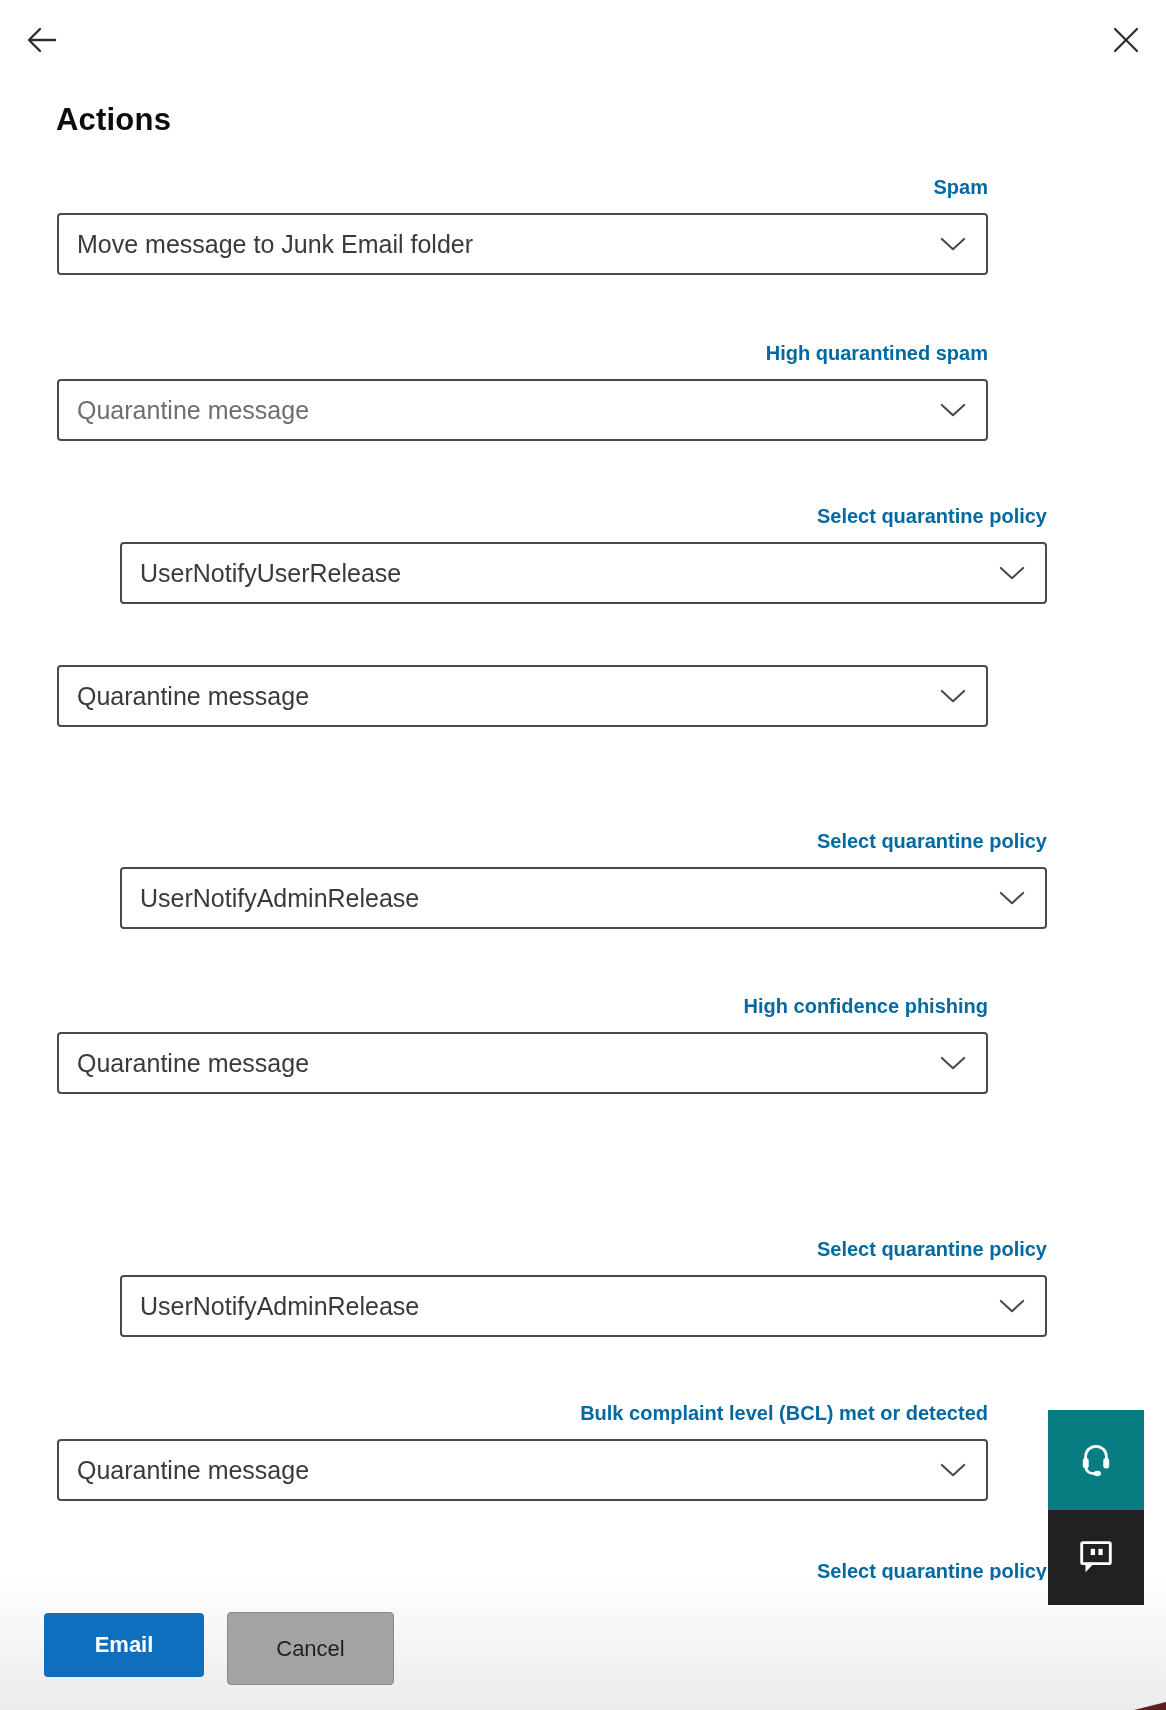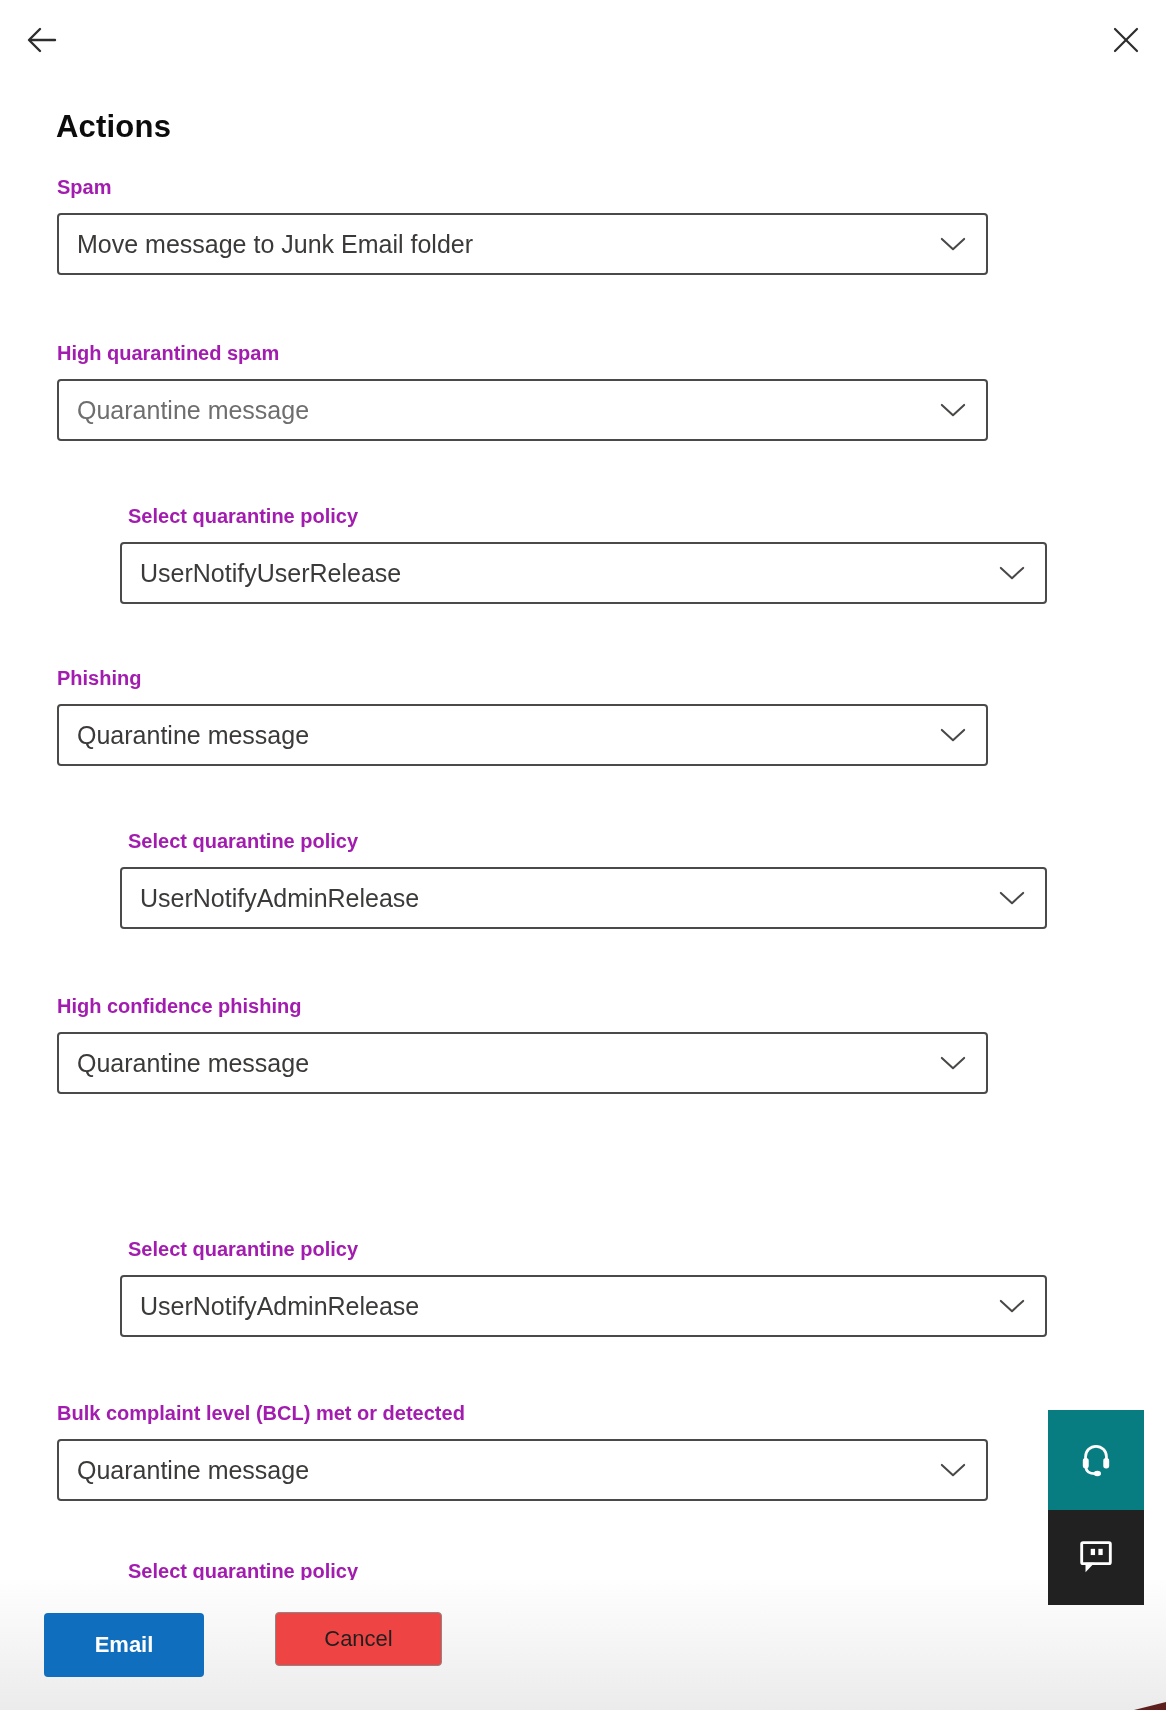--- a/index.html
+++ b/index.html
@@ -7,29 +7,29 @@
     position:relative; width:1166px; height:1710px; overflow:hidden;
     background:#fff; font-family:"Liberation Sans", sans-serif; color:#242424;
   }
   
   .icon-btn{position:absolute; background:transparent; border:none; padding:0; cursor:pointer;
     display:flex; align-items:center; justify-content:center;}
   .back-btn{left:20px; top:18px; width:44px; height:44px;}
   .close-btn{left:1104px; top:18px; width:44px; height:44px;}
   .icon-btn svg{display:block;}
 
-  .title{position:absolute; left:56px; top:88px; font-size:31px; font-weight:700; color:#0c0c0c; letter-spacing:.2px;text-align:center;}
+  .title{position:absolute; left:56px; top:81px; font-size:31px; font-weight:700; color:#0c0c0c; letter-spacing:.2px;text-align:center;}
 
   
   .content{position:absolute; left:0; top:0; width:1166px; height:1580px; overflow:hidden;}
 
   .field{position:absolute; left:57px; width:931px;}
   .field.indent{left:120px; width:927px;}
   .field.indent .field-label{padding-left:8px;}
-  .field-label{font-size:20px; font-weight:600; color:#a21caf; line-height:26px; margin-bottom:13px;}
+  .field-label{font-size:20px; font-weight:600; color:#0369a1; line-height:26px; margin-bottom:13px;text-align:right;}
   .dropdown{
     position:relative; box-sizing:border-box; height:62px; width:100%;
     border:2px solid #4c4a48; border-radius:4px; background:#fff;
     display:flex; align-items:center; padding:0 56px 0 18px; cursor:pointer;
   }
   .dd-value{font-size:25px; color:#3b3a39; white-space:nowrap; overflow:hidden;}
   .dd-value.muted{color:#6e6e6e;}
   .chev{position:absolute; right:20px; top:50%; margin-top:-7px; color:#4a4846;}
 
   .f1{top:174px;} .f2{top:340px;} .f3{top:503px;} .f4{top:665px;}
@@ -40,22 +40,22 @@
     font-size:21px; line-height:35px; color:#3b3a39; white-space:pre-line;
   }
 
   
   .footer-bg{position:absolute; left:0; top:1580px; width:1166px; height:130px;
     background:linear-gradient(to bottom,#fefefe 0%,#f4f4f4 55%,#ebebeb 100%);}
   .btn{position:absolute; box-sizing:border-box; font-family:"Liberation Sans",sans-serif;
     font-size:22px; cursor:pointer; display:flex; align-items:center; justify-content:center; border-radius:4px;}
   .save-btn{left:44px; top:1613px; width:160px; height:64px; background:#106ebe; color:#fff;
     border:none; font-weight:600;}
-  .cancel-btn{left:227px; top:1612px; width:167px; height:54px; background:#ef4444; color:#201f1e;
-    border:1px solid #8a8886; font-weight:400;margin-left:48px;}
+  .cancel-btn{left:227px; top:1612px; width:167px; height:73px; background:#a3a3a3; color:#201f1e;
+    border:1px solid #8a8886; font-weight:400;}
 
   
   .rail-btn{position:absolute; left:1048px; width:96px; border:none; padding:0; cursor:pointer;
     display:flex; align-items:center; justify-content:center;}
   .support-btn{top:1410px; height:100px; background:#077d82;}
   .feedback-btn{top:1510px; height:95px; background:#212121;}
 
   .corner-artifact{position:absolute; right:0; bottom:0; width:32px; height:8px; background:#5e1f1f;
     clip-path:polygon(0 100%, 100% 0, 100% 100%);}
 </style>
@@ -110,21 +110,20 @@
       <div class="field-label">Select quarantine policy</div>
       <div class="dropdown">
         <span class="dd-value">UserNotifyUserRelease</span>
         <svg class="chev" width="26" height="15" viewBox="0 0 28 16">
             <path d="M2 2 L14 13 L26 2" fill="none" stroke="currentColor" stroke-width="2.2" stroke-linecap="round" stroke-linejoin="round"></path>
           </svg>
       </div>
     </div>
 
     <div class="field f4">
-      <div class="field-label">Phishing</div>
       <div class="dropdown">
         <span class="dd-value">Quarantine message</span>
         <svg class="chev" width="26" height="15" viewBox="0 0 28 16">
             <path d="M2 2 L14 13 L26 2" fill="none" stroke="currentColor" stroke-width="2.2" stroke-linecap="round" stroke-linejoin="round"></path>
           </svg>
       </div>
     </div>
 
     <div class="field indent f5">
       <div class="field-label">Select quarantine policy</div>

